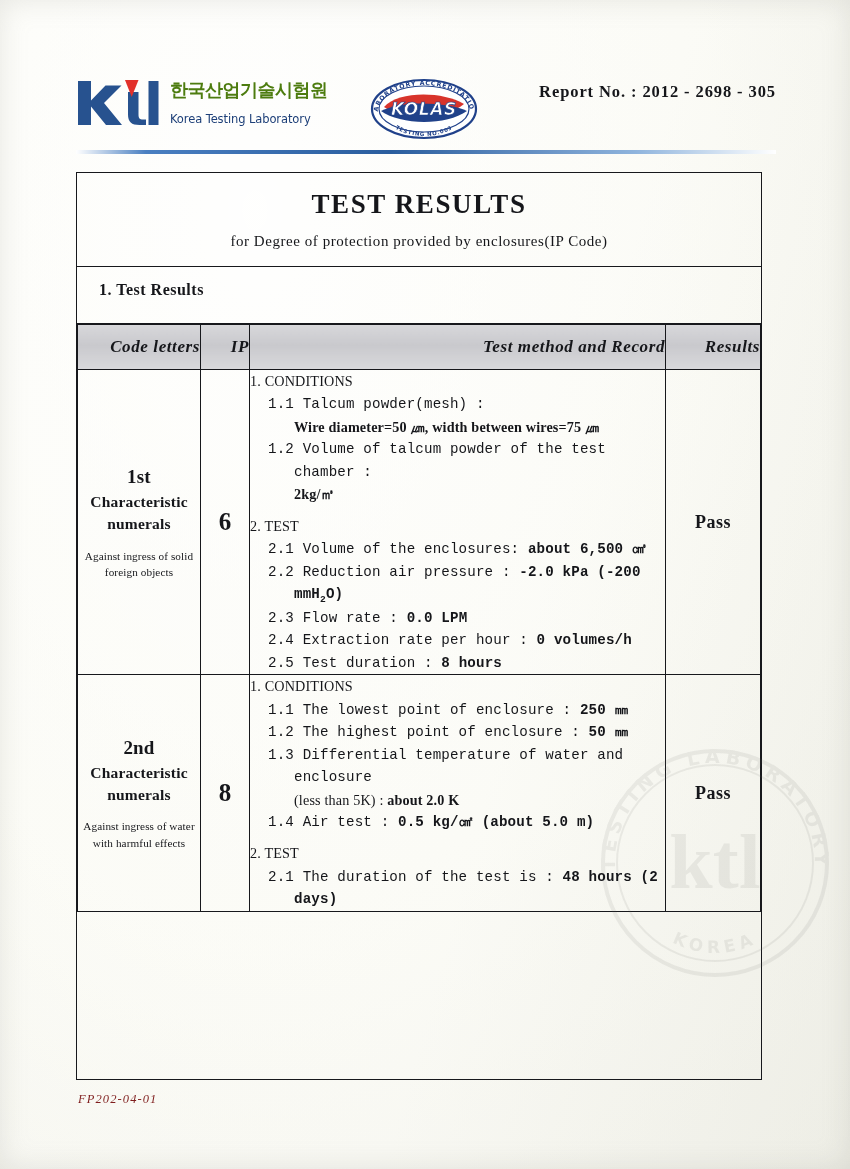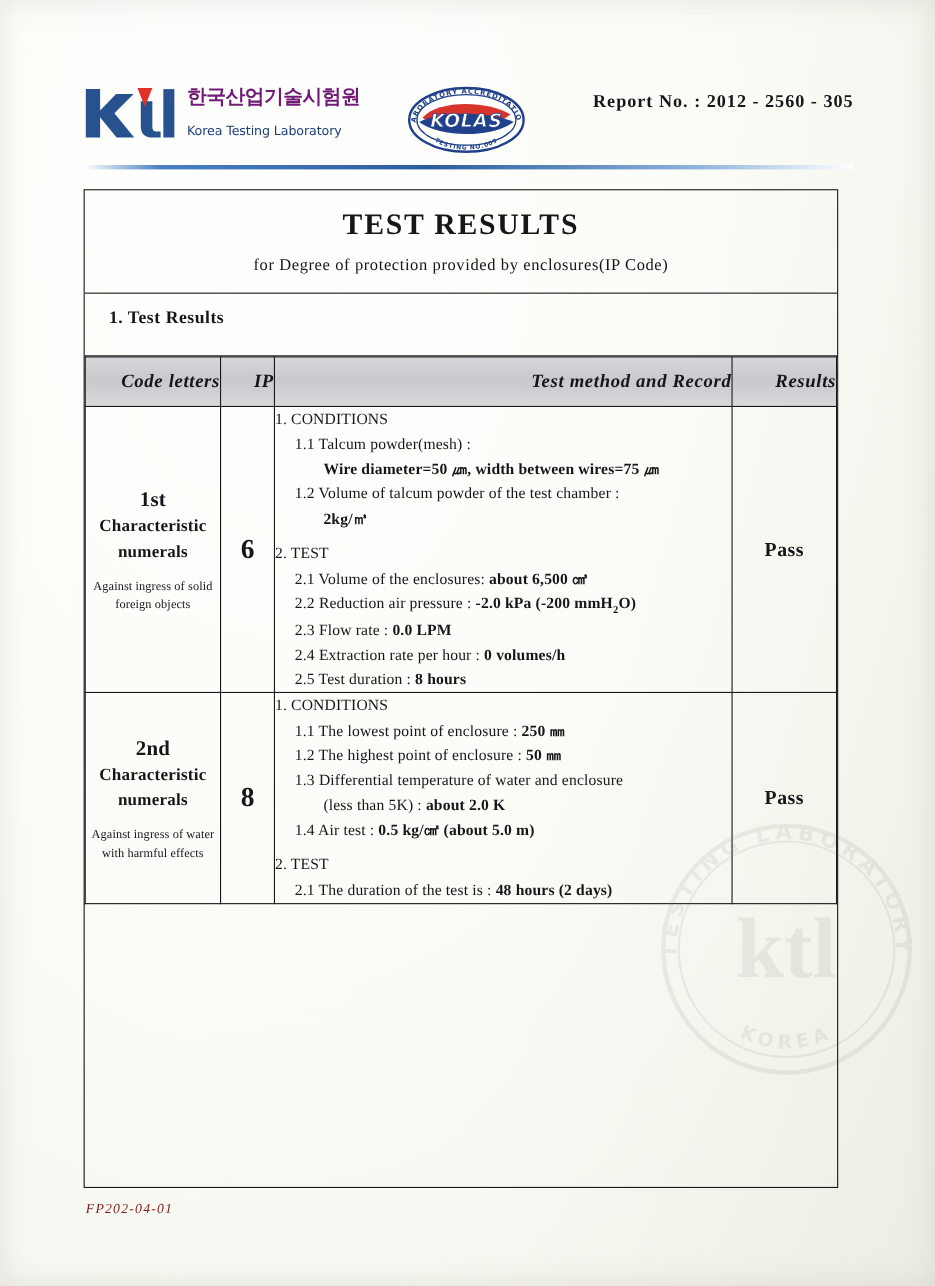--- a/index.html
+++ b/index.html
@@ -52,24 +52,24 @@
     position: relative;
     width: 84px;
     height: 50px;
   }
   .ktl-mark svg { display: block; }
   .ktl-words {
     margin-left: 10px;
     line-height: 1.08;
   }
   .ktl-kr {
-    font-family: Liberation Mono, monospace;
+    font-family: Liberation Serif, serif;
     font-size: 18px;
     font-weight: 700;
-    color: #701a75;
+    color: #4d7c0f;
     letter-spacing: -0.5px;
   }
   .ktl-en {
     font-family: "DejaVu Sans", sans-serif;
     font-size: 11.5px;
     font-weight: 400;
     color: #1d3f78;
     letter-spacing: -0.1px;
     margin-top: 12px;
   }
@@ -214,20 +214,21 @@
   }
 
   .rec-head {
     margin: 0 0 1px 0;
   }
   .rec-item {
     margin: 0;
     padding-left: 26px;
     text-indent: -26px;
     margin-left: 18px;
+    font-family: Liberation Mono, monospace;
   }
   .rec-cont {
     margin: 0;
     margin-left: 44px;
   }
   .rec-gap { height: 9px; }
   .b { font-weight: 700; }
   sub { font-size: 0.68em; vertical-align: sub; }
 
   
@@ -308,21 +309,21 @@
           <textPath href="#arcTop" startOffset="50%" text-anchor="middle">LABORATORY ACCREDITATION</textPath>
         </text>
         <text font-family="'DejaVu Sans', sans-serif" font-size="5.4" font-weight="700" fill="#20418a" letter-spacing="0.7">
           <textPath href="#arcBot" startOffset="50%" text-anchor="middle">TESTING NO.009</textPath>
         </text>
         <text x="56" y="37" text-anchor="middle" font-family="'DejaVu Sans', sans-serif" font-size="17" font-weight="700" fill="#ffffff" stroke="#20418a" stroke-width="0.7" letter-spacing="0.6" font-style="italic">KOLAS</text>
       </svg>
     </div>
 
     <div class="report-block">
-      <div class="report-no">Report No. : 2012 - 2560 - 305</div>
+      <div class="report-no">Report No. : 2012 - 2698 - 305</div>
     </div>
   </div>
 
   <div class="blue-rule"></div>
 
   <div class="frame">
 
     <div class="title-band">
       <div class="doc-title">TEST RESULTS</div>
       <div class="doc-subtitle">for Degree of protection provided by enclosures(IP Code)</div>

